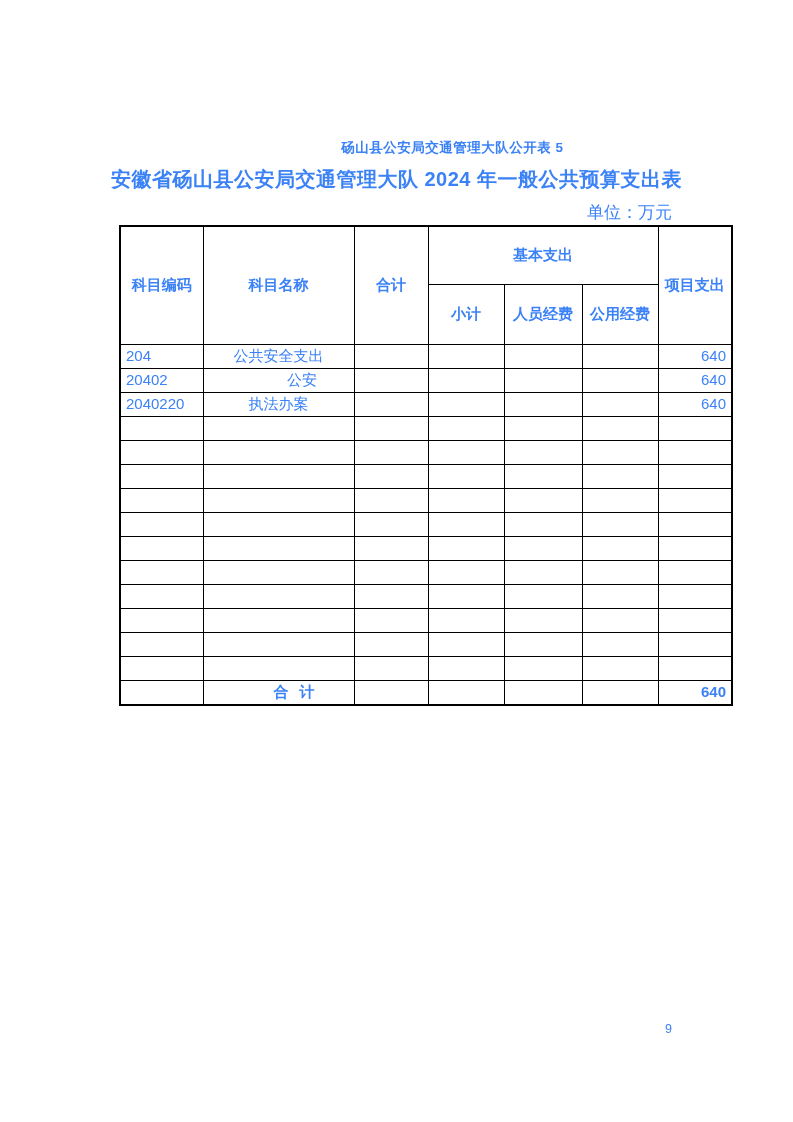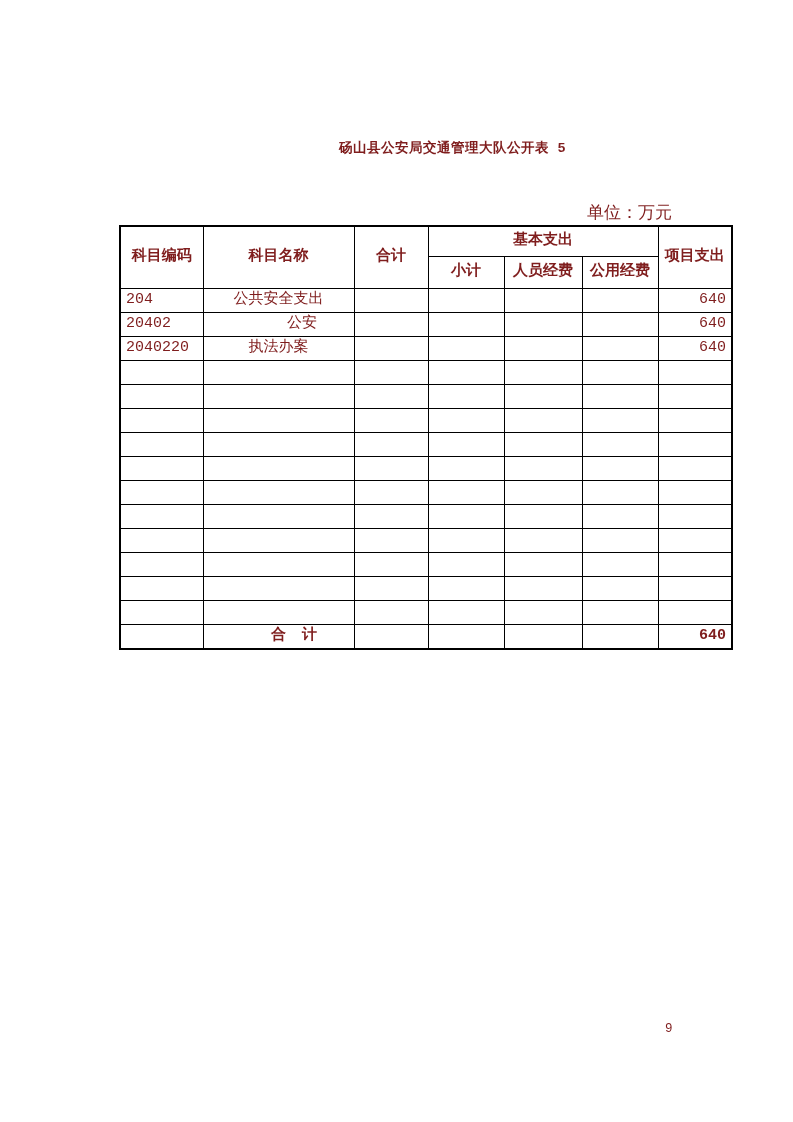--- a/index.html
+++ b/index.html
@@ -5,22 +5,22 @@
   html, body {
     margin: 0;
     padding: 0;
     background: #ffffff;
   }
   .page {
     position: relative;
     width: 793px;
     height: 1122px;
     background: #ffffff;
-    color: #7f1d1d;
-    font-family: Liberation Mono, monospace;
+    color: #3b82f6;
+    font-family: Liberation Sans, sans-serif;
     overflow: hidden;
   }
   .header-note {
     position: absolute;
     top: 139px;
     left: 0;
     width: 100%;
     box-sizing: border-box;
     padding-left: 112px;
     text-align: center;
@@ -59,21 +59,21 @@
     border: 1px solid #000000;
     padding: 0 5px;
     overflow: hidden;
     white-space: nowrap;
     font-size: 15px;
     line-height: 1.1;
   }
   table.budget thead th {
     font-weight: bold;
     text-align: center;
-    padding: 2px 2px;
+    padding: 16px 2px;
   }
   table.budget thead tr.h1 th { height: 25px; }
   table.budget thead tr.h2 th { height: 27px; }
   table.budget tbody td { height: 23px; }
   td.code { text-align: left; }
   td.name { text-align: center; }
   td.name[data-indent="1"] { padding-left: 52px; }
   td.name[data-indent="2"] { }
   td.num  { text-align: right; }
   tr.total-row td {
@@ -92,20 +92,21 @@
     font-size: 12.5px;
   }
 </style>
 </head>
 <body>
 
 <div class="page">
 
   <div class="header-note">砀山县公安局交通管理大队公开表 5</div>
 
+  <h1 class="doc-title">安徽省砀山县公安局交通管理大队 2024 年一般公共预算支出表</h1>
 
   <div class="unit-label">单位：万元</div>
 
   <table class="budget">
     <colgroup>
       <col style="width:83px">
       <col style="width:151px">
       <col style="width:74px">
       <col style="width:76px">
       <col style="width:78px">

